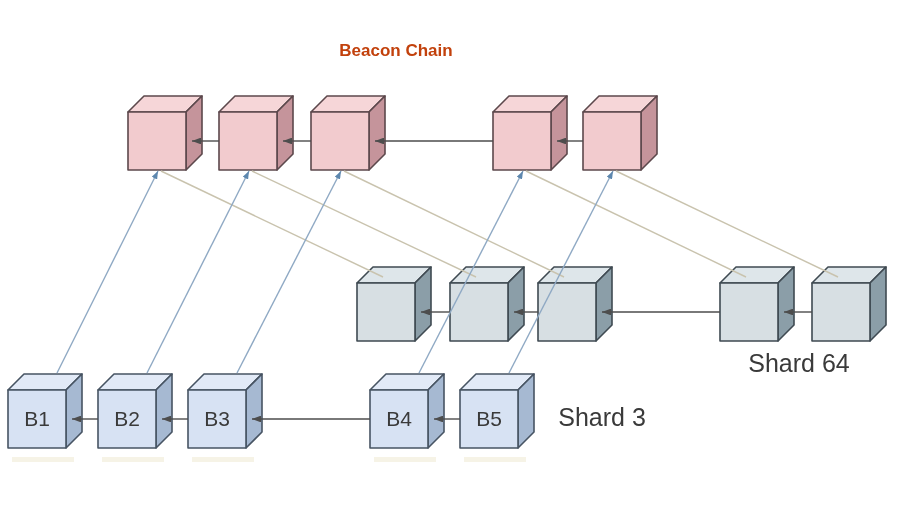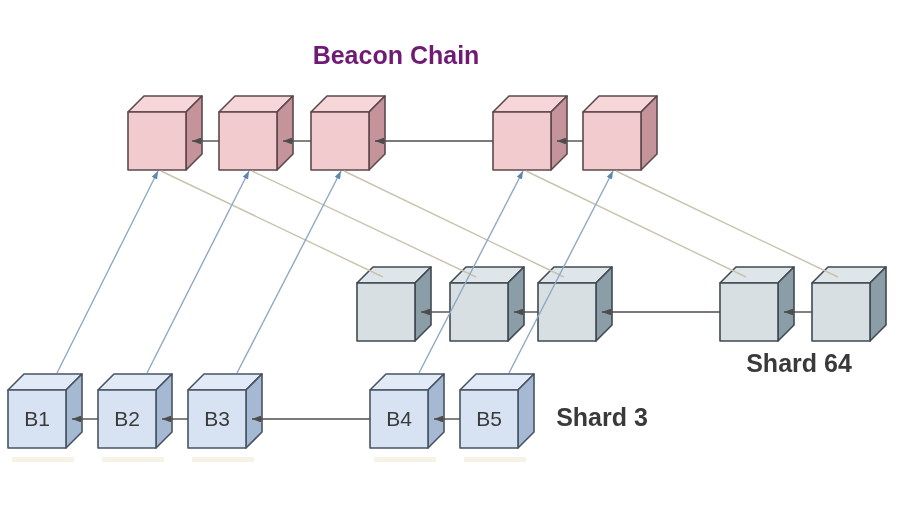--- a/index.html
+++ b/index.html
@@ -12,22 +12,22 @@
     font-family: "Liberation Sans", sans-serif;
   }
   .stage svg { position: absolute; left: 0; top: 0; }
   .lbl {
     position: absolute;
     transform: translateX(-50%);
     white-space: nowrap;
     color: #3a3a3a;
     user-select: none;
   }
-  .lbl.title { font-size: 25px; font-weight: 700; color: #701a75; }
-  .lbl.shard { font-size: 25px; font-weight: 700; }
+  .lbl.title { font-size: 17px; font-weight: 700; color: #c2410c; }
+  .lbl.shard { font-size: 25px; font-weight: 400; }
 </style>
 </head>
 <body>
 
 <div class="stage">
   <svg id="diagram-svg" width="900" height="506" viewBox="0 0 900 506">
       <defs>
         <marker id="head-dark" markerWidth="9" markerHeight="6.75" refX="9" refY="3.375" orient="auto" markerUnits="userSpaceOnUse">
           <path d="M0,0 L9,3.375 L0,6.75 Z" fill="#4d4d4d"></path>
         </marker>

